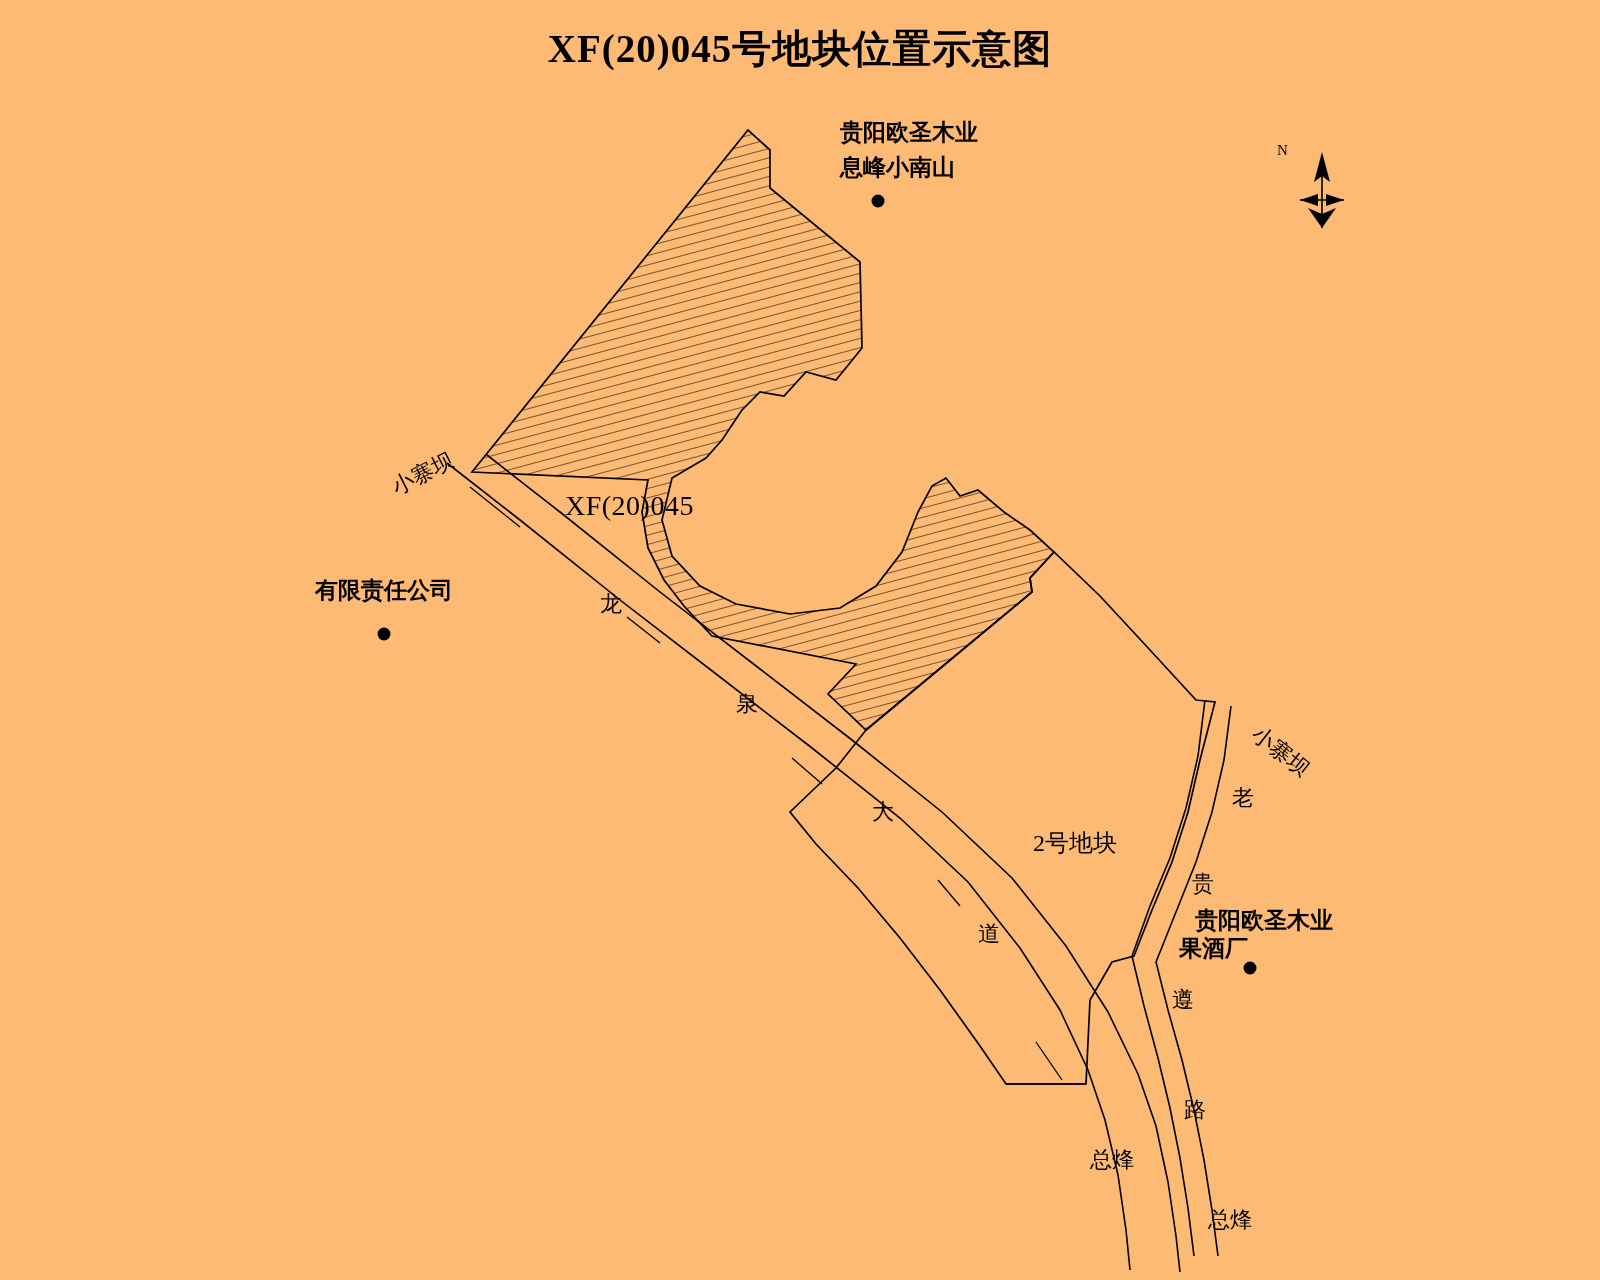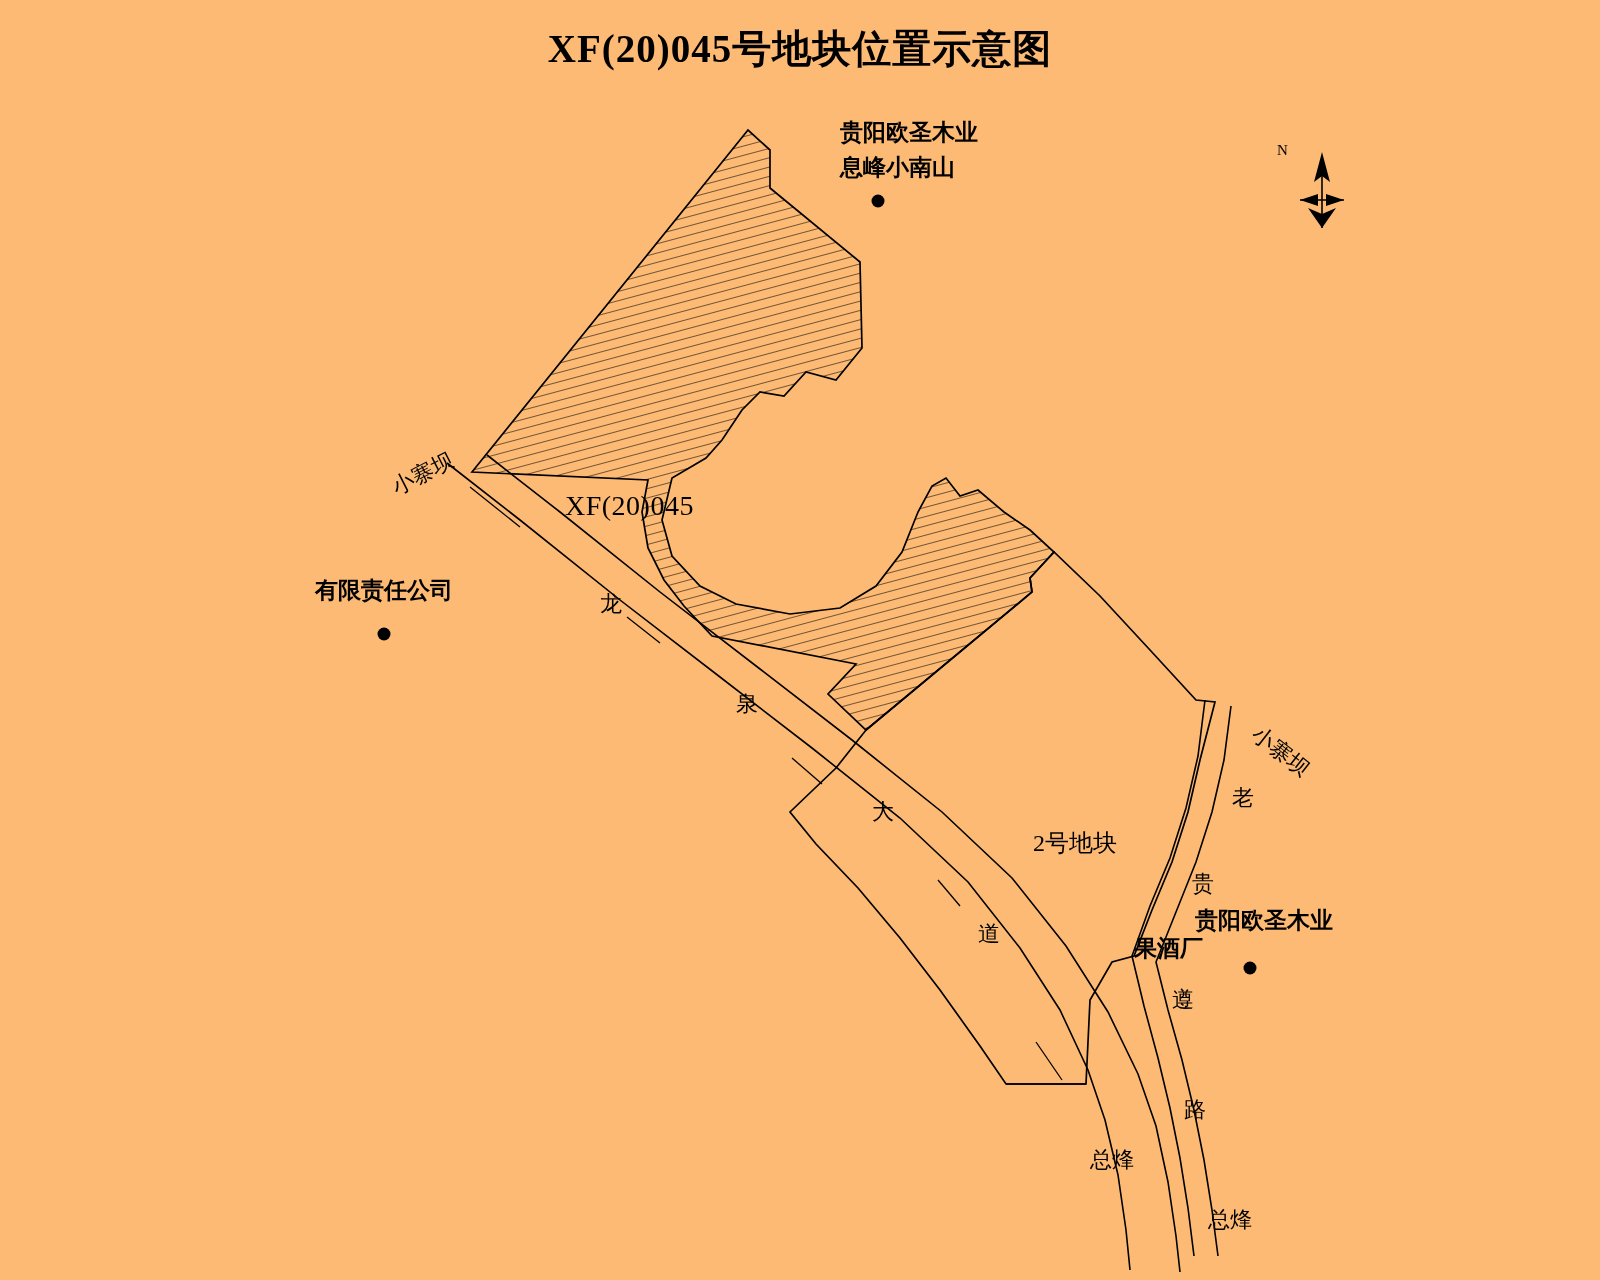--- a/index.html
+++ b/index.html
@@ -125,21 +125,21 @@
   </svg>
 
   <div id="compass-label">N</div>
 
   <div class="map-label lbl-poi" style="left:840px; top:120px;">贵阳欧圣木业</div>
   <div class="map-label lbl-poi" style="left:840px; top:155px;">息峰小南山</div>
 
   <div class="map-label lbl-poi" style="left:315px; top:578px;">有限责任公司</div>
 
   <div class="map-label lbl-poi" style="left:1195px; top:908px;">贵阳欧圣木业</div>
-  <div class="map-label lbl-poi" style="left:1134px; top:936px;">果酒厂</div>
+  <div class="map-label lbl-poi" style="left:1179px; top:936px;">果酒厂</div>
 
   <div class="map-label lbl-parcel-code" style="left:565px; top:490px;">XF(20)045</div>
   <div class="map-label lbl-parcel" style="left:1033px; top:798px;margin-top:32px;">2号地块</div>
 
   <div class="map-label lbl-road-h rot-n27" style="left:388px; top:478px;">小寨坝</div>
 
   <div class="map-label lbl-road-h rot-p38" style="left:1262px; top:722px;">小寨坝</div>
 
   <div class="map-label lbl-road-rot" style="left:600px; top:592px;">龙</div>
   <div class="map-label lbl-road-rot" style="left:736px; top:692px;">泉</div>

